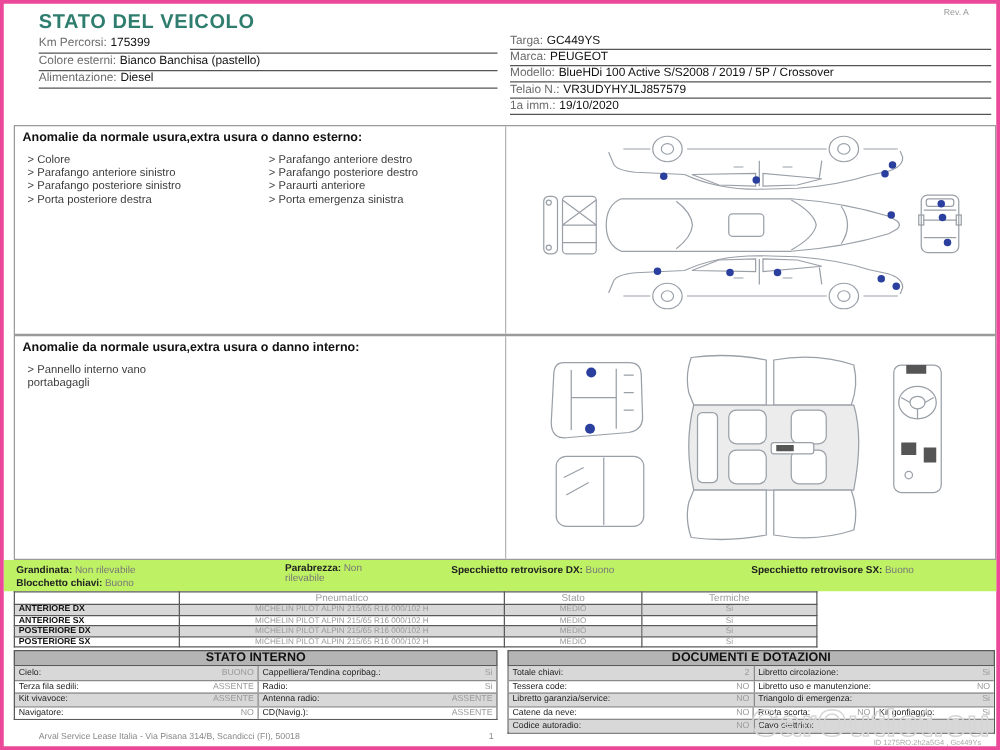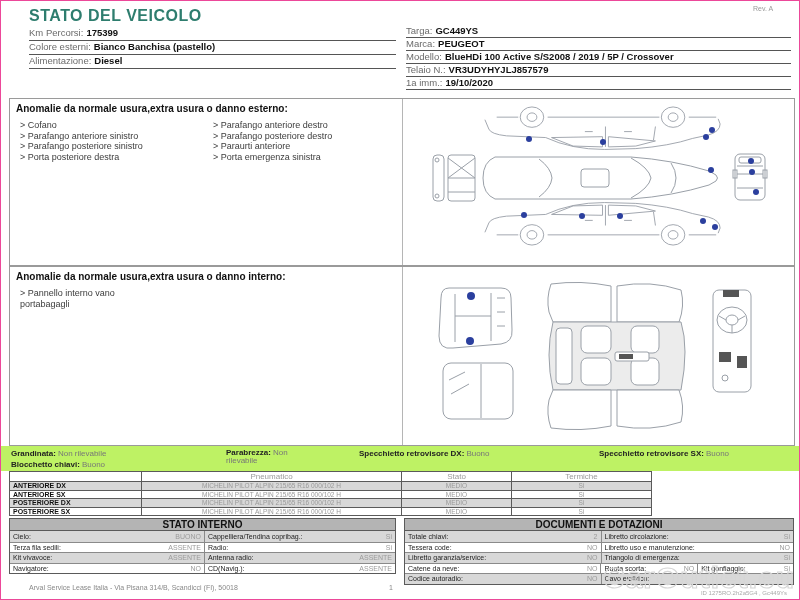--- a/index.html
+++ b/index.html
@@ -1,25 +1,25 @@
 <!DOCTYPE html>
 <html><head>
 <meta charset="utf-8">
 <style>
   * { margin:0; padding:0; box-sizing:border-box; }
   html,body { width:800px; height:600px; background:#fff; font-family:"Liberation Sans","DejaVu Sans",sans-serif; color:#222; }
-  .page { position:relative; width:800px; height:600px; background:#fff; border:1px solid #ec4899; overflow:hidden; }
+  .page { position:relative; width:800px; height:600px; background:#fff; border:3px solid #ec4899; overflow:hidden; }
 
   .title { position:absolute; left:28px; top:6px; font-size:16px; font-weight:bold; letter-spacing:.5px; color:#2e7d6e; }
   .rev { position:absolute; left:752px; top:4px; font-size:7px; color:#999; }
 
   .fieldcol { position:absolute; }
   .frow { position:relative; height:14px; border-bottom:1px solid #555; font-size:9.5px; white-space:nowrap; overflow:hidden; }
   .flabel { color:#6b6b6b; }
-  .fvalue { color:#111; font-weight:bold; margin-left:3px; }
+  .fvalue { color:#111; font-weight:normal; margin-left:3px; }
 
   .sectionbox { position:absolute; left:8px; width:786px; border:1px solid #9a9a9a; background:#fff; }
   .sectionbox .divider { position:absolute; left:392px; top:0; bottom:0; width:1px; background:#b5b5b5; }
   .sec-title { position:absolute; left:6px; top:4px; font-size:10px; font-weight:bold; color:#111; }
   .itemlist { position:absolute; top:21px; font-size:9px; color:#3c3c3c; line-height:10.5px; }
   .item::before { content:">\00a0 "; color:#3c3c3c; }
   .diagram { position:absolute; top:1px; left:393px; }
 
   .statusstrip { position:absolute; left:0; top:445px; width:800px; height:25px; background:#bef264; font-size:8px; }
   .statusitem { position:absolute; white-space:normal; }
@@ -78,21 +78,21 @@
     <div class="frow" style="height:13px"><span class="flabel">Targa:</span><span class="fvalue">GC449YS</span></div>
     <div class="frow" style="height:13px"><span class="flabel">Marca:</span><span class="fvalue">PEUGEOT</span></div>
     <div class="frow" style="height:13px"><span class="flabel">Modello:</span><span class="fvalue">BlueHDi 100 Active S/S2008 / 2019 / 5P / Crossover</span></div>
     <div class="frow" style="height:13px"><span class="flabel">Telaio N.:</span><span class="fvalue">VR3UDYHYJLJ857579</span></div>
     <div class="frow" style="height:13px"><span class="flabel">1a imm.:</span><span class="fvalue">19/10/2020</span></div>
   </div>
 
   <div class="sectionbox" style="top:97px; height:168px;">
     <div class="sec-title">Anomalie da normale usura,extra usura o danno esterno:</div>
     <div class="itemlist" style="left:10px; width:190px;">
-      <div class="item">Cofano</div>
+      <div class="item">Colore</div>
       <div class="item">Parafango anteriore sinistro</div>
       <div class="item">Parafango posteriore sinistro</div>
       <div class="item">Porta posteriore destra</div>
     </div>
     <div class="itemlist" style="left:203px; width:185px;">
       <div class="item">Parafango anteriore destro</div>
       <div class="item">Parafango posteriore destro</div>
       <div class="item">Paraurti anteriore</div>
       <div class="item">Porta emergenza sinistra</div>
     </div>

